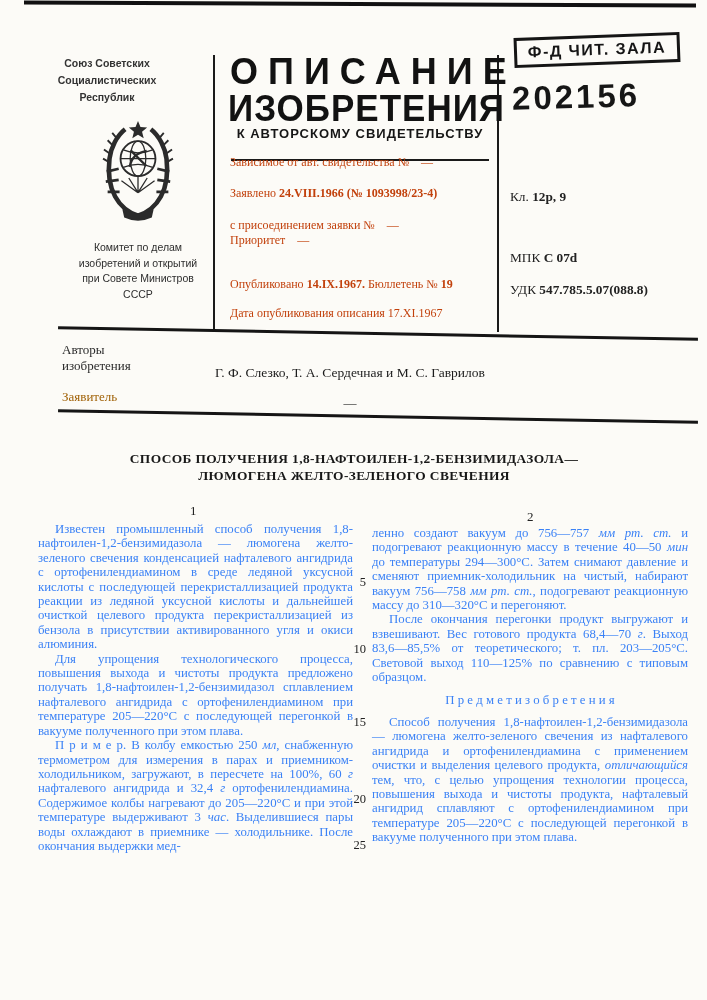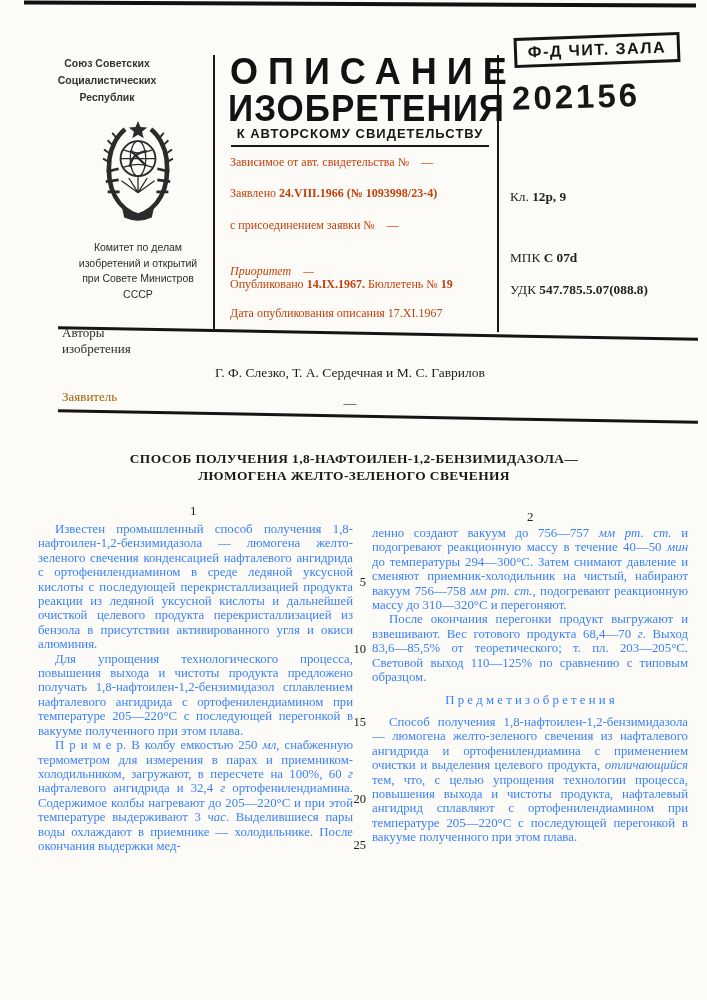--- a/index.html
+++ b/index.html
@@ -34,34 +34,34 @@
   .vline-left{left:213px;}
   .vline-right{left:497px;}
 
   
   .mast1{left:230px;top:50px;font-family:"Liberation Sans", sans-serif;font-weight:bold;
          font-size:36px;letter-spacing:10px;color:#121212;transform:scaleY(1.05);}
   .mast2{left:228px;top:88px;font-family:"Liberation Sans", sans-serif;font-weight:bold;
          font-size:35px;letter-spacing:1px;color:#121212;transform:scaleY(1.05);}
   .mast-sub{left:231px;top:126px;width:258px;text-align:center;
          font-family:"Liberation Sans", sans-serif;font-weight:bold;font-size:13px;
-         letter-spacing:1px;color:#161616;border-bottom:2px solid #1a1a1a;padding-bottom:4px;}
+         letter-spacing:1px;color:#161616;border-bottom:2px solid #1a1a1a;padding-bottom:18px;}
 
   
   .field{left:230px;width:260px;font-size:12px;color:#c2410c;}
-  .f1{top:155px;} .f2{top:186px;} .f3{top:218px;} .f4{top:264px;font-style:italic;} .f5{top:277px;width:268px;} .f6{top:306px;width:268px;}
+  .f1{top:155px;} .f2{top:186px;} .f3{top:218px;} .f4{top:233px;} .f5{top:277px;width:268px;} .f6{top:306px;width:268px;}
 
   .cls{left:510px;width:190px;font-size:13.3px;color:#222;}
   .c1{top:189px;} .c2{top:250px;} .c3{top:282px;}
 
   
   .hrule{left:58px;width:640px;height:3px;background:#151515;transform:rotate(1.05deg);}
   .hr1{top:332px;} .hr2{top:415px;}
 
-  .authors-label{left:62px;top:325px;font-size:13px;line-height:16px;color:#2a2a2a;}
+  .authors-label{left:62px;top:342px;font-size:13px;line-height:16px;color:#2a2a2a;}
   .authors-names{left:130px;top:365px;width:440px;text-align:center;font-weight:normal;
                  font-size:13.5px;color:#1c1c1c;}
   .applicant-label{left:62px;top:389px;font-size:13px;color:#a16207;}
   .applicant-value{left:330px;top:395px;width:40px;text-align:center;font-size:13px;color:#2a2a2a;}
 
   
   .title-block{left:58px;top:450px;width:592px;text-align:center;font-weight:bold;
                font-size:13.4px;line-height:17px;letter-spacing:.4px;color:#181818;}
 
   

